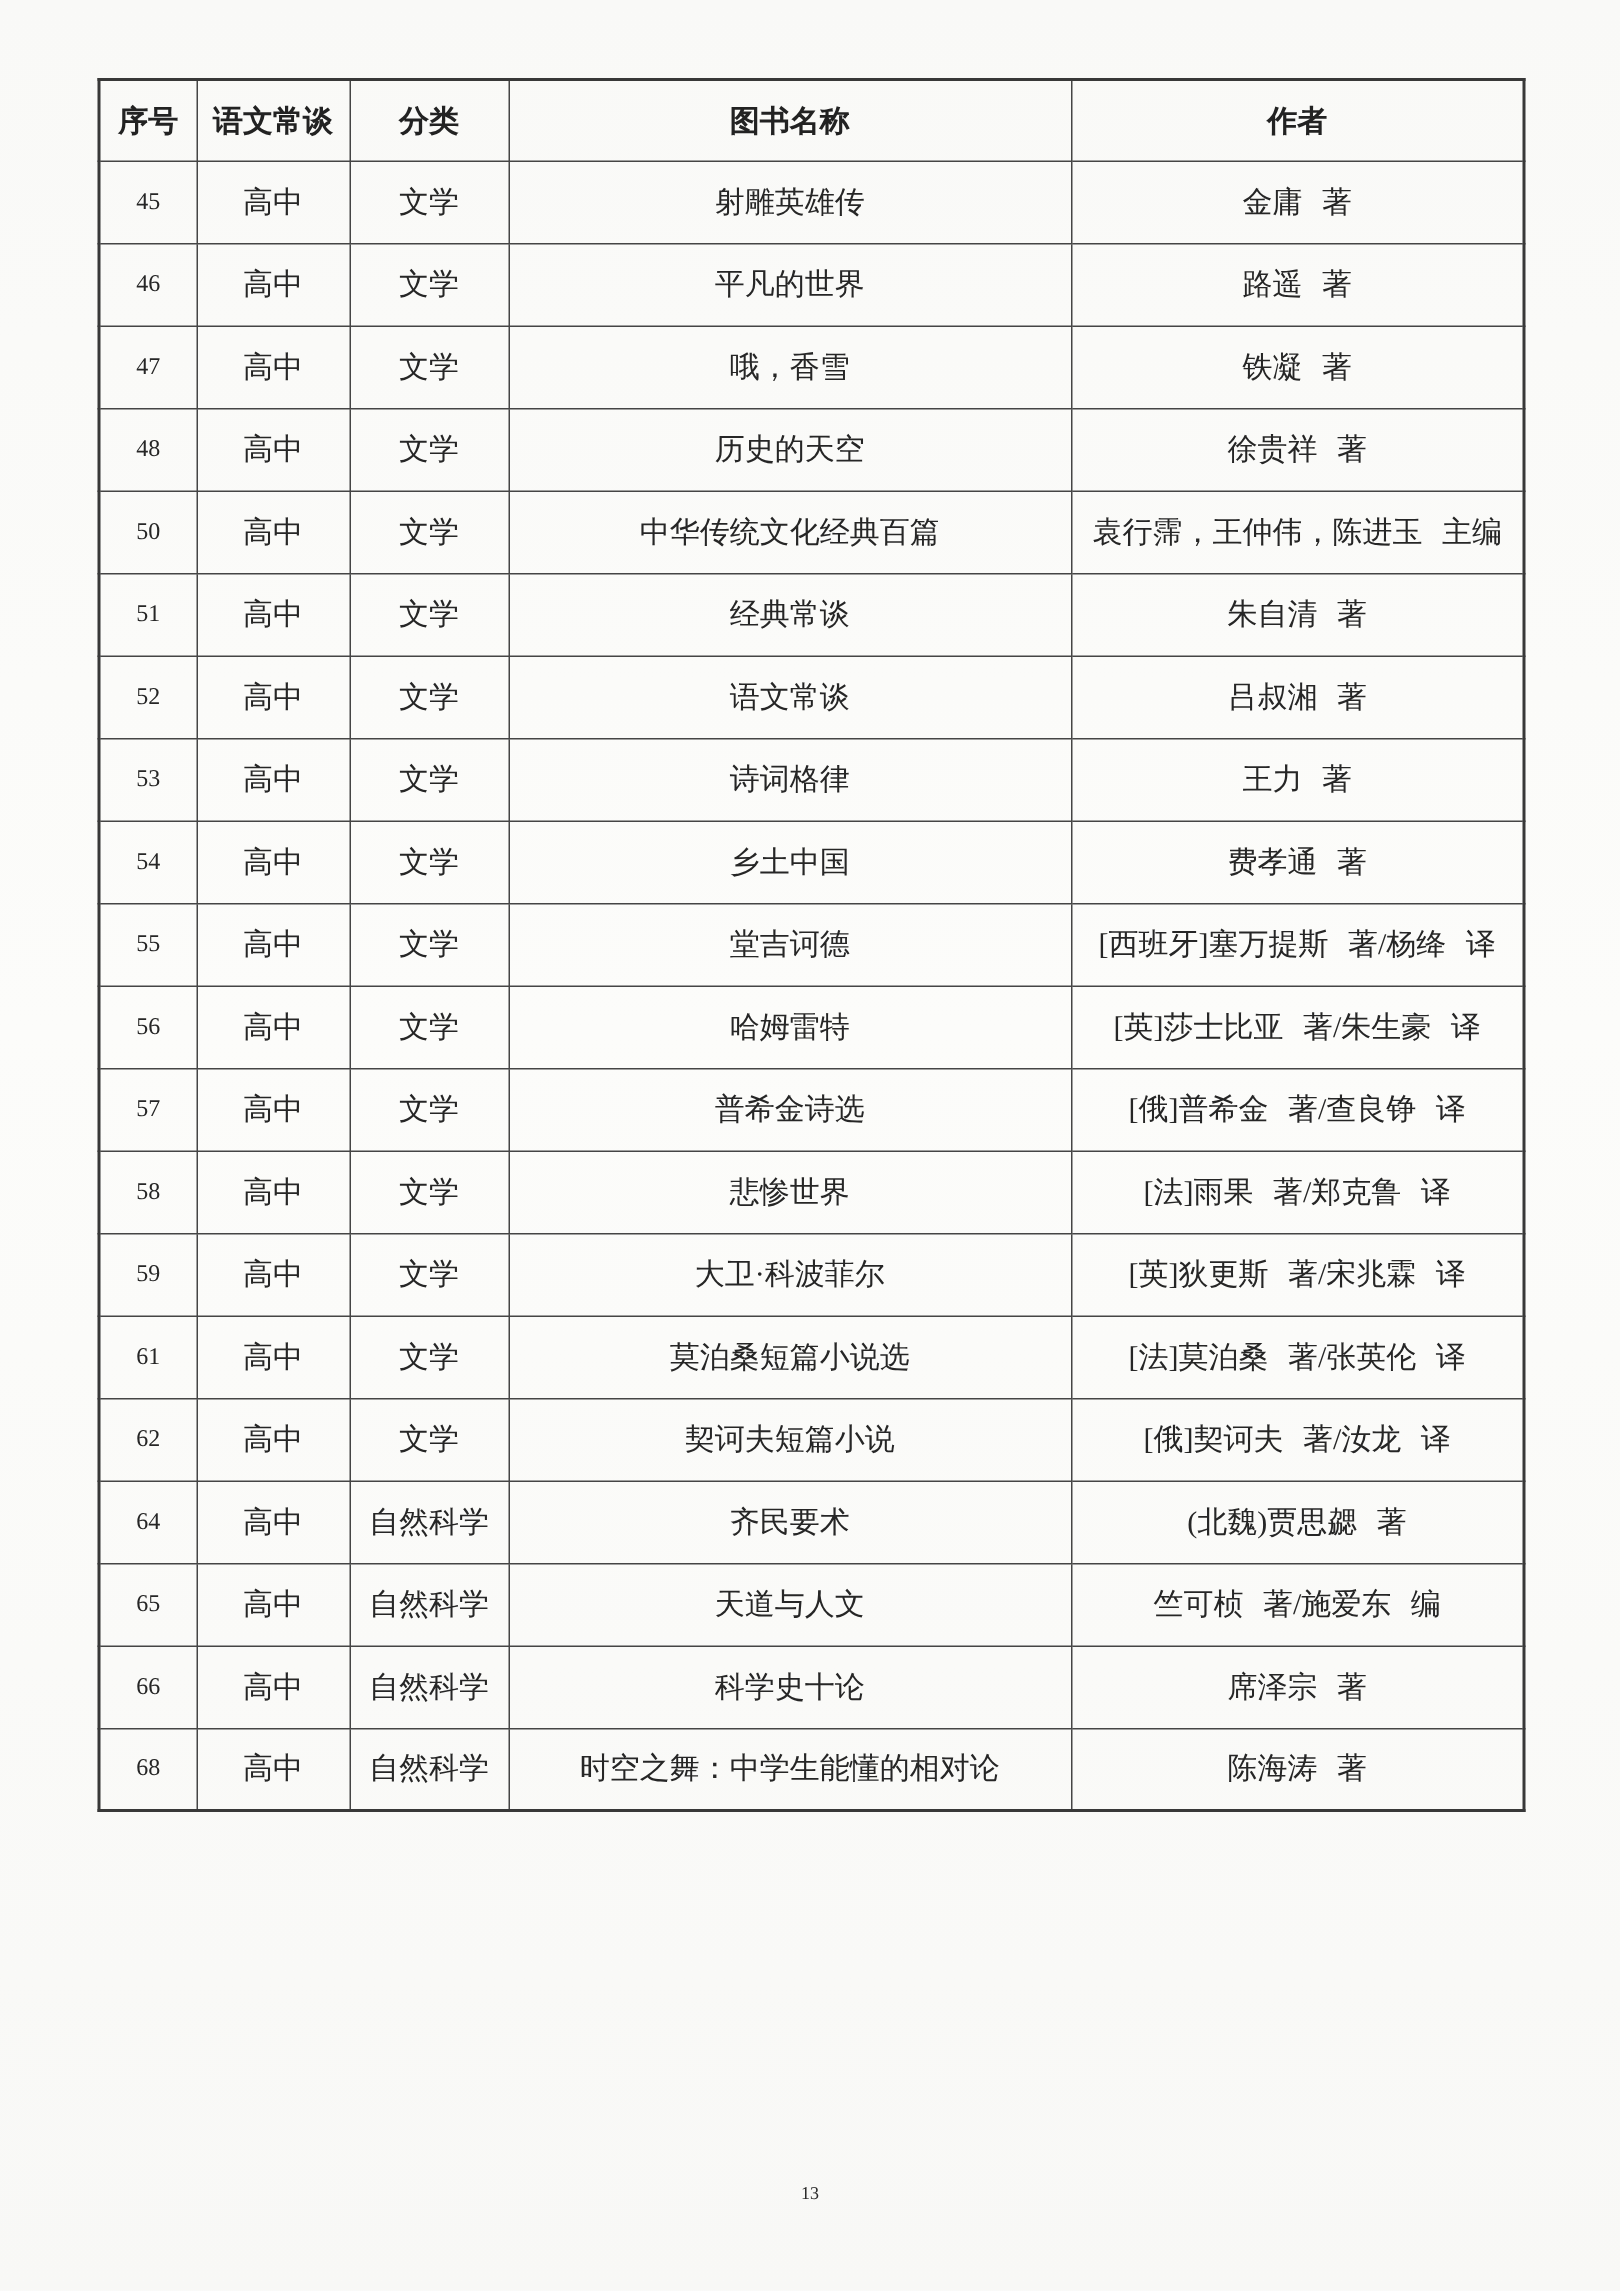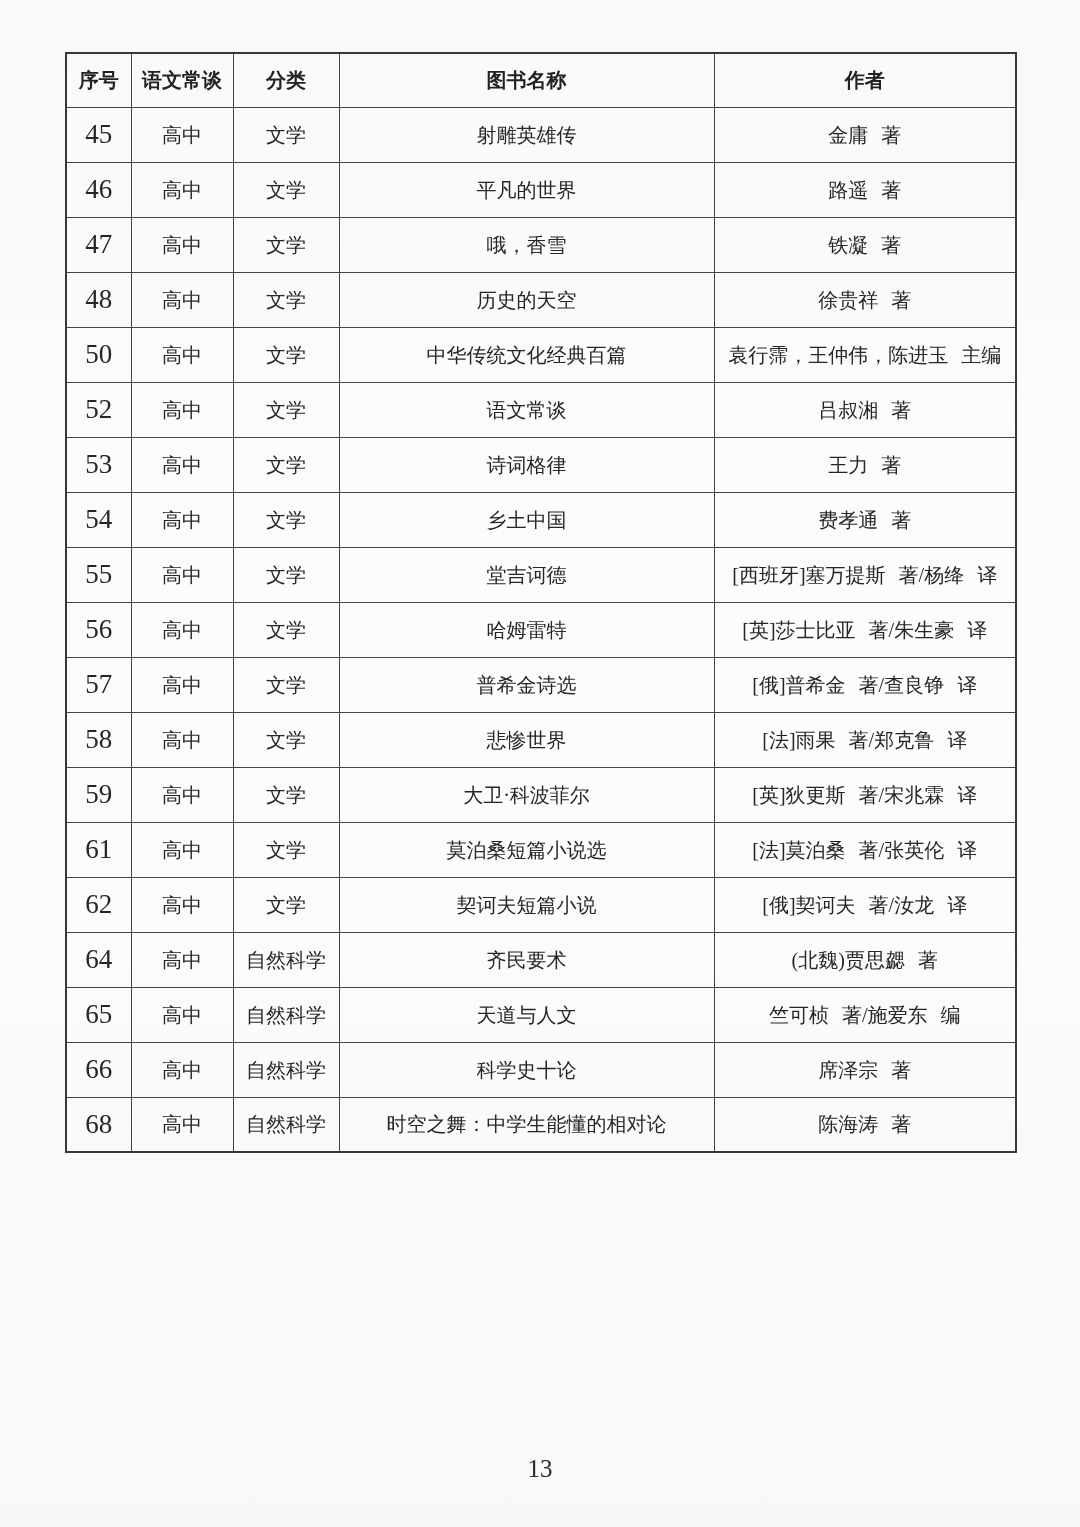--- a/index.html
+++ b/index.html
@@ -40,29 +40,29 @@
     font-family: "Liberation Sans", "DejaVu Sans", sans-serif;
     font-weight: bold;
     font-size: 20px;
     color: #222222;
   }
   .book-table td {
     font-size: 20px;
     word-spacing: 8px;
     line-height: 1.5;
   }
-  td.c-no { font-size: 27px; }
+  td.c-no { font-size: 16px; }
   td.c-author { white-space: pre-line; }
   .page-number {
     position: absolute;
     top: 1455px;
     left: 0;
     width: 1080px;
     text-align: center;
-    font-size: 25px;
+    font-size: 12px;
     color: #2a2a2a;
   }
 </style>
 </head>
 <body>
 
 <div class="page">
   <table class="book-table">
     <colgroup>
       <col style="width:65px">
@@ -110,20 +110,27 @@
           <td class="c-author">徐贵祥 著</td>
         </tr>
         <tr>
           <td class="c-no">50</td>
           <td class="c-stage">高中</td>
           <td class="c-category">文学</td>
           <td class="c-title">中华传统文化经典百篇</td>
           <td class="c-author">袁行霈，王仲伟，陈进玉 主编</td>
         </tr>
         <tr>
+          <td class="c-no">51</td>
+          <td class="c-stage">高中</td>
+          <td class="c-category">文学</td>
+          <td class="c-title">经典常谈</td>
+          <td class="c-author">朱自清 著</td>
+        </tr>
+        <tr>
           <td class="c-no">52</td>
           <td class="c-stage">高中</td>
           <td class="c-category">文学</td>
           <td class="c-title">语文常谈</td>
           <td class="c-author">吕叔湘 著</td>
         </tr>
         <tr>
           <td class="c-no">53</td>
           <td class="c-stage">高中</td>
           <td class="c-category">文学</td>

